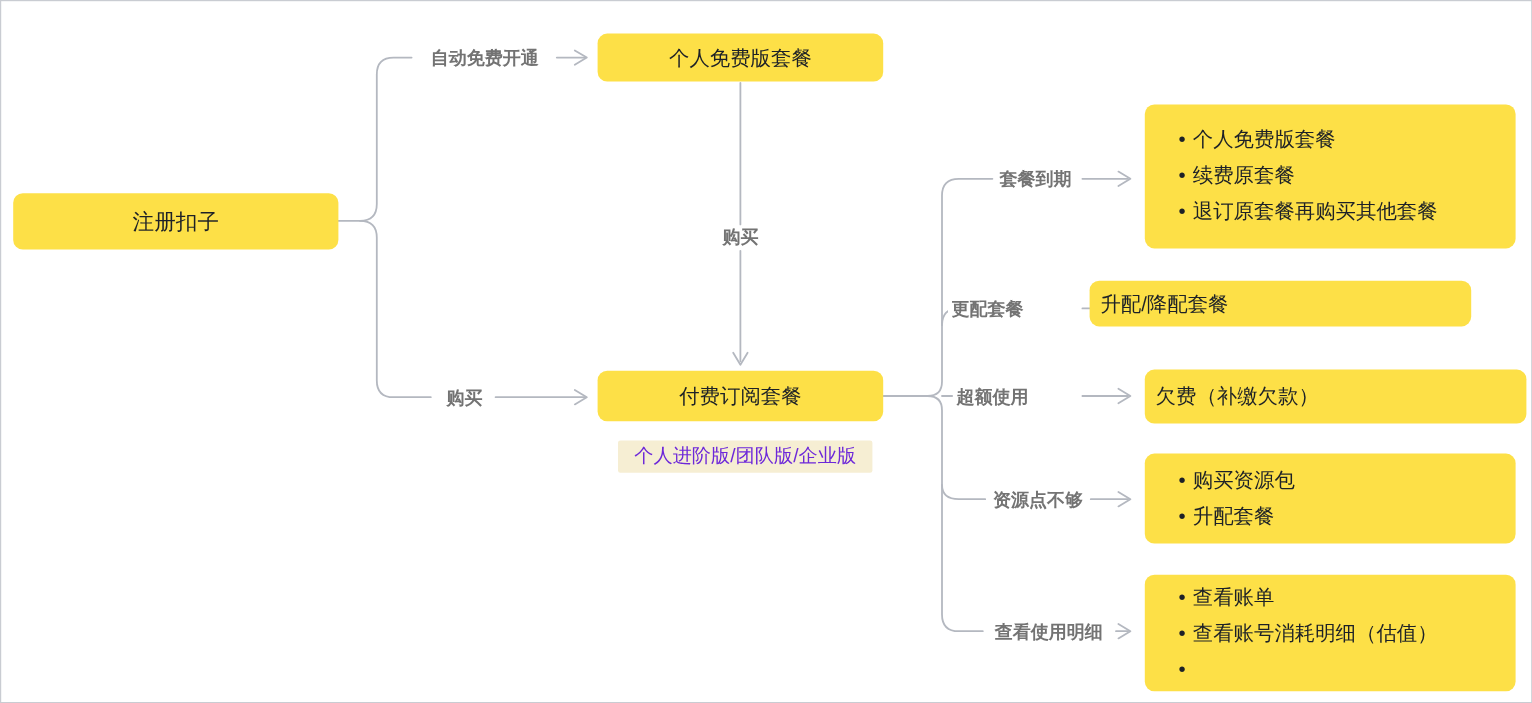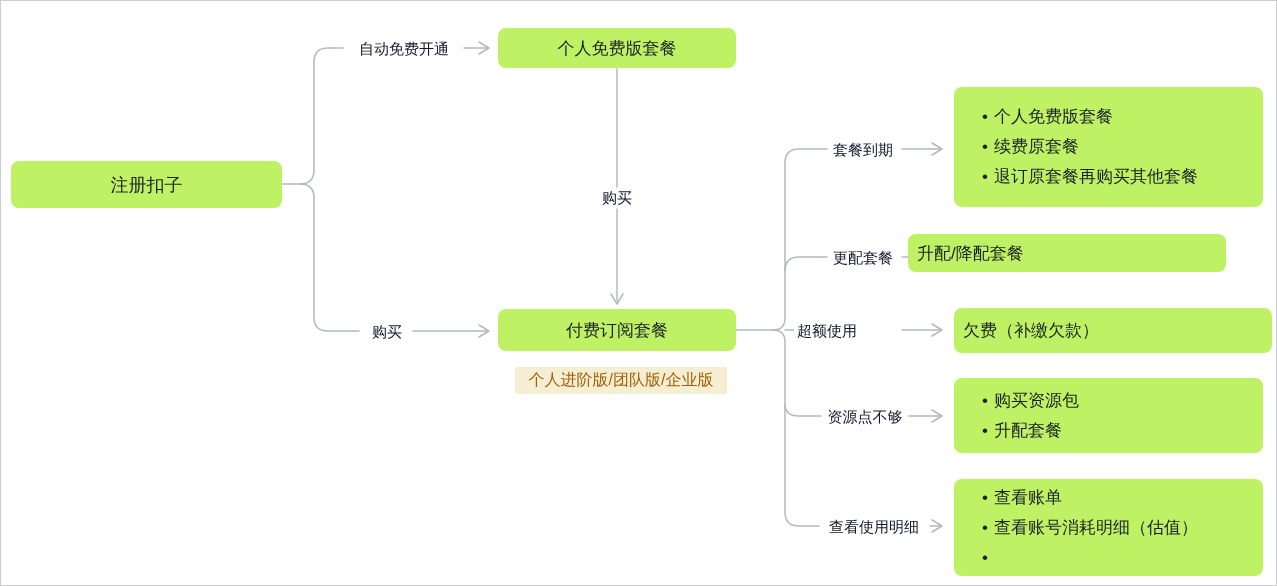--- a/index.html
+++ b/index.html
@@ -7,21 +7,21 @@
   #canvas {
     position:relative;
     width:1275px; height:584px;
     border:1px solid #c9ccd2;
     background:#ffffff;
     overflow:hidden;
   }
   #wires { position:absolute; left:0; top:0; z-index:1; }
   .node {
     position:absolute; z-index:2;
-    background:#bef264;
+    background:#fde047;
     border-radius:8px;
     color:#1d2127;
     display:flex; align-items:center; justify-content:center;
     font-size:18px;
     white-space:nowrap;
   }
   .node.small { font-size:17px; }
   .node.leaf-plain {
     justify-content:flex-start;
     padding-left:9px;
@@ -29,34 +29,35 @@
   }
   .node.leaf-list {
     flex-direction:column; justify-content:center; align-items:stretch;
     font-size:17px;
   }
   .li { display:flex; line-height:30px; white-space:nowrap; }
   .bullet { width:18px; text-align:center; margin-left:22px; flex:none; }
   .tag {
     position:absolute; z-index:2;
     background:#f6eed3;
-    color:#a16207;
+    color:#6d28d9;
     font-size:16px;
     display:flex; align-items:center; justify-content:center;
     border-radius:2px;
     white-space:nowrap;
   }
   .edge-label {
     position:absolute; z-index:3;
     transform:translate(-50%,-50%);
     font-size:15px;
-    color:#0f172a;
+    color:#737373;
     background:#ffffff;
     padding:0 3px;
     white-space:nowrap;
+    font-weight:bold;
   }
 </style>
 </head>
 <body>
 
 <div id="canvas">
 
   <svg id="wires" width="1275" height="584" viewBox="0 0 1275 584" fill="none" stroke="#b4b8c0" stroke-width="1.5" stroke-linecap="round" stroke-linejoin="round">
 
     <path d="M258 183 H299 Q313 183 313 169 V61 Q313 47 327 47 H342"></path>
@@ -95,21 +96,21 @@
   <div class="node small" style="left:497px; top:27px; width:238px; height:40px;">个人免费版套餐</div>
 
   <div class="node small" style="left:497px; top:308px; width:238px; height:42px;">付费订阅套餐</div>
 
   <div class="tag" style="left:514px; top:366px; width:212px; height:27px;">个人进阶版/团队版/企业版</div>
 
   <div class="edge-label" style="left:403px; top:48px;">自动免费开通</div>
   <div class="edge-label" style="left:616px; top:197px;">购买</div>
   <div class="edge-label" style="left:386px; top:331px;">购买</div>
   <div class="edge-label" style="left:862px; top:149px;">套餐到期</div>
-  <div class="edge-label" style="left:862px; top:257px;">更配套餐</div>
+  <div class="edge-label" style="left:822px; top:257px;">更配套餐</div>
   <div class="edge-label" style="left:826px; top:330px;">超额使用</div>
   <div class="edge-label" style="left:864px; top:416px;">资源点不够</div>
   <div class="edge-label" style="left:873px; top:526px;">查看使用明细</div>
 
   <div class="node leaf-list" style="left:953px; top:86px; width:309px; height:120px;">
     <div class="li">
       <span class="bullet">•</span>
       <span>个人免费版套餐</span>
     </div>
     <div class="li">

